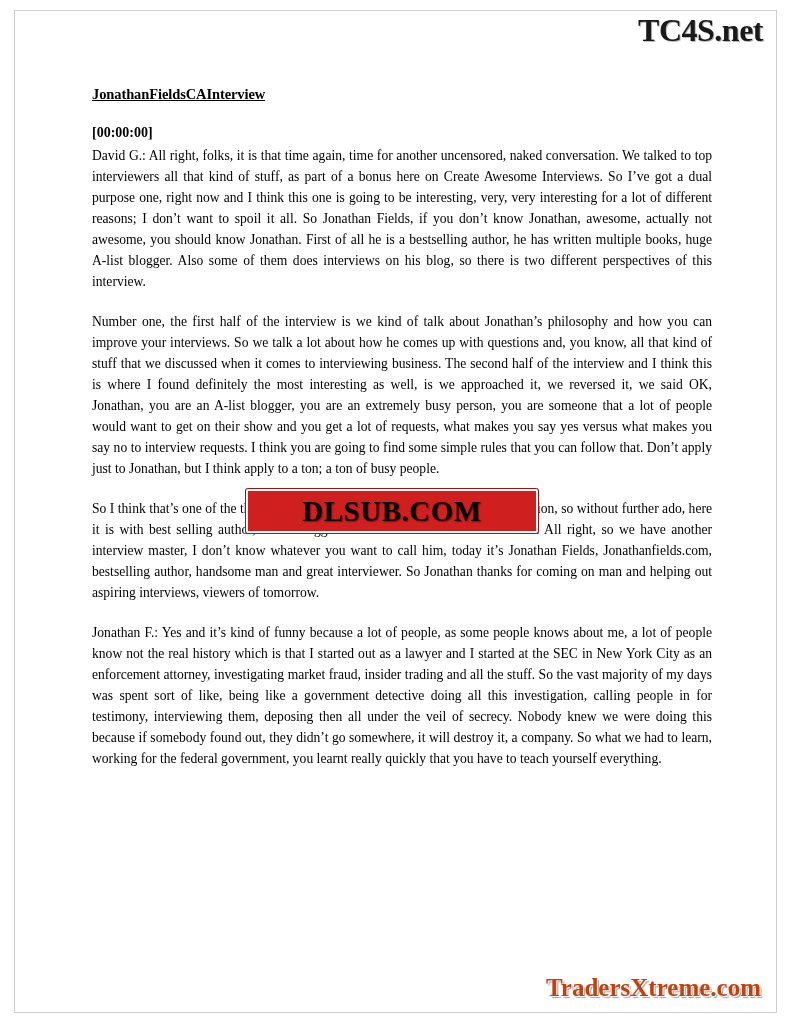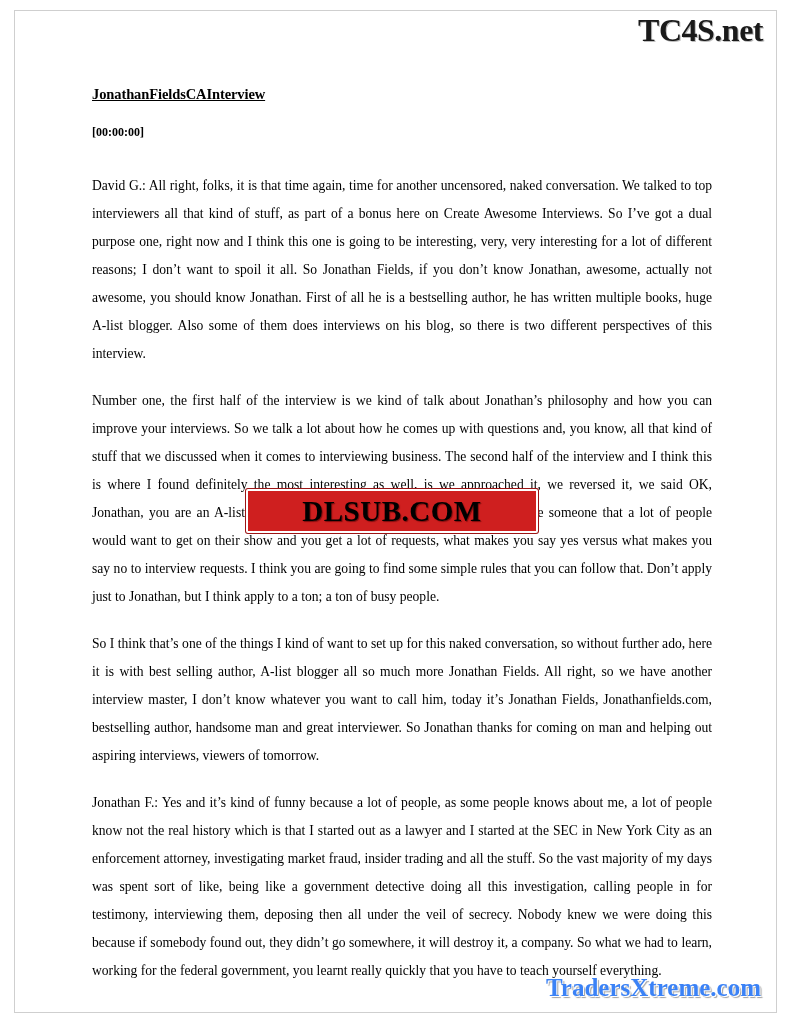--- a/index.html
+++ b/index.html
@@ -54,28 +54,28 @@
     font-weight: bold;
     font-size: 14.5px;
     color: #000;
     text-decoration: underline;
     margin: 0 0 22px 0;
     letter-spacing: -0.1px;
   }
   .timestamp {
     font-family: "Liberation Serif", serif;
     font-weight: bold;
-    font-size: 12px;
+    font-size: 14px;
     color: #000;
-    margin: 0 0 32px 0;
+    margin: 0 0 4px 0;
   }
   p.para {
     font-family: "Liberation Serif", serif;
     font-size: 13.6px;
-    line-height: 28px;
+    line-height: 21px;
     color: #000;
     text-align: justify;
     margin: 0 0 19px 0;
   }
   .watermark-mid {
     position: absolute;
     left: 246px;
     top: 489px;
     width: 288px;
     height: 40px;
@@ -95,21 +95,21 @@
     letter-spacing: 0.5px;
     text-shadow: 1px 1px 1px #7d0d0d;
   }
   .brand-bottom {
     position: absolute;
     right: 30px;
     bottom: 22px;
     font-family: "Liberation Serif", serif;
     font-weight: bold;
     font-size: 25px;
-    color: #3b82f6;
+    color: #c2410c;
     text-shadow: 1px 1px 0 #ffffff, 2px 2px 1px #a0a0a0;
   }
 </style>
 </head>
 <body>
 
 <div class="page">
 
   <div class="page-border"></div>
 

